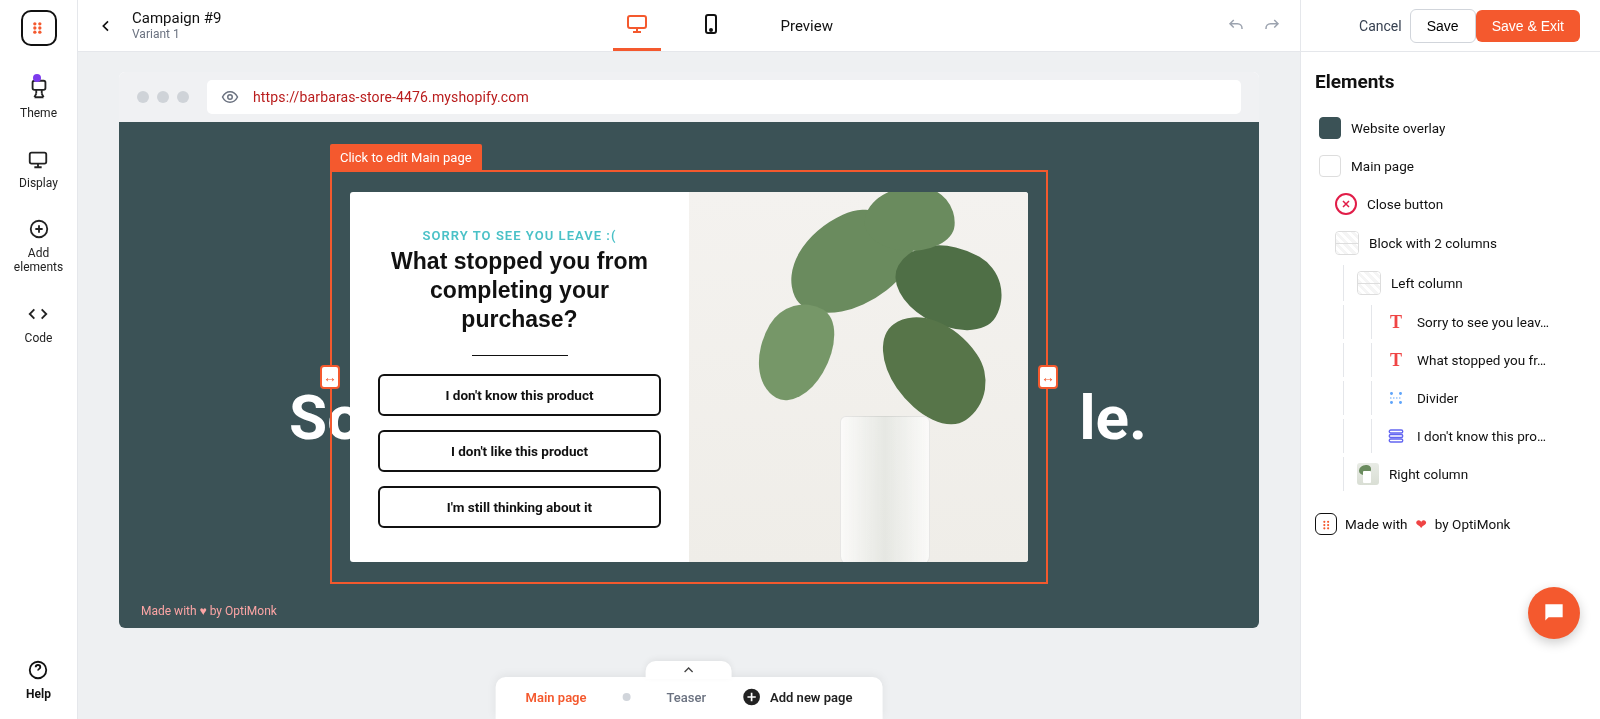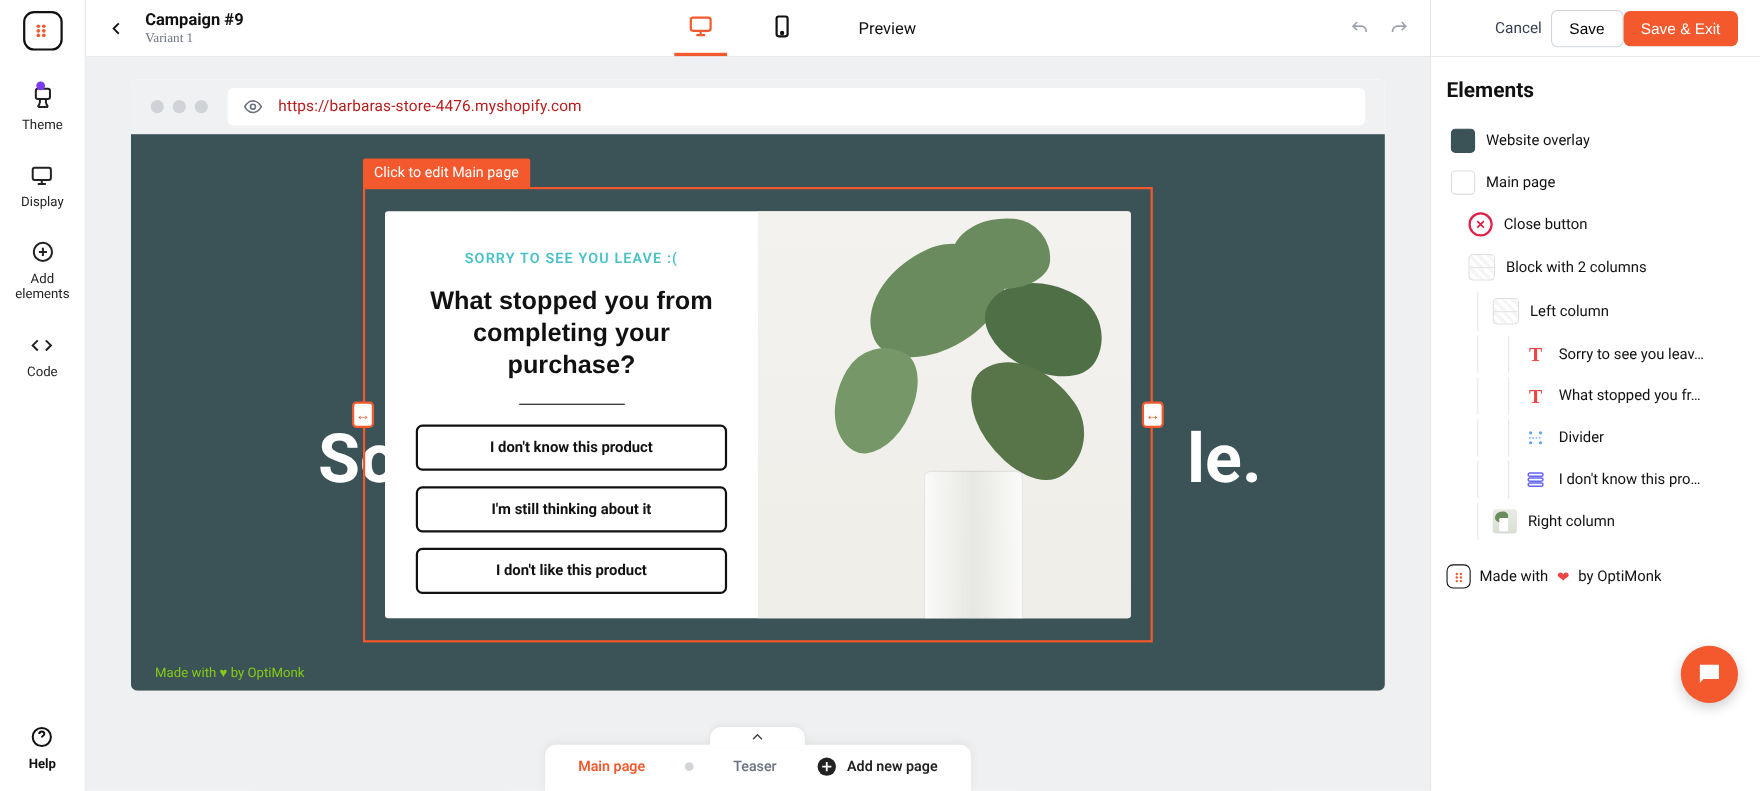--- a/index.html
+++ b/index.html
@@ -25,22 +25,22 @@
   .side-item.two-line span { text-align: center; line-height: 1.2; }
   .side-spacer { flex: 1; }
   .help-item { margin-bottom: 18px; display: flex; flex-direction: column; align-items: center; gap: 6px; font-size: 12px; cursor: pointer; font-weight: bold; }
   .help-item svg { width: 22px; height: 22px; }
 
   
   .topbar { grid-column: 2; grid-row: 1; display: flex; align-items: center; border-bottom: 1px solid var(--border); padding: 0 16px; gap: 14px; }
   .back-btn { width: 24px; height: 24px; display:flex; align-items:center; justify-content:center; cursor:pointer; }
   .back-btn svg { width: 16px; height: 16px; }
   .title-block { display: flex; flex-direction: column; line-height: 1.2; }
-  .title-block .title { font-size: 15px; font-weight: 700; }
-  .title-block .sub { font-size: 12px; color: var(--muted); font-family: Liberation Serif, serif; }
+  .title-block .title { font-size: 15px; font-weight: 400; }
+  .title-block .sub { font-size: 12px; color: var(--muted); }
   .top-center-wrap { flex: 1; display: flex; justify-content: center; align-items: center; gap: 26px; }
   .device-btn { width: 48px; height: 50px; display:flex; align-items:center; justify-content:center; cursor:pointer; border-bottom: 3px solid transparent; }
   .device-btn.active { border-bottom-color: var(--orange); color: var(--orange); }
   .device-btn svg { width: 24px; height: 24px; }
   .preview-link { font-size: 15px; cursor: pointer; margin-left: 20px; }
   .top-actions { display: flex; align-items: center; gap: 12px; }
   .history-btn { width: 24px; height: 24px; display:flex; align-items:center; justify-content:center; color: #9ca3af; cursor:pointer; }
   .history-btn svg { width: 18px; height: 18px; }
 
   
@@ -63,34 +63,34 @@
   .bg-text { position: absolute; color: #fff; font-size: 62px; font-weight: 700; white-space: nowrap; }
   .bg-text.left { left: 170px; top: 259px; }
   .bg-text.right { right: 112px; top: 259px; }
   .frame { position: absolute; border: 2px solid var(--orange); width: 718px; height: 414px; top: 48px; }
   .frame-label { position: absolute; top: -28px; left: -2px; background: var(--orange); color: #fff; font-size: 13px; padding: 6px 10px; border-radius: 2px 2px 0 0; }
   .resize-handle { position: absolute; top: 50%; width: 20px; height: 24px; background: #fff; border: 2px solid var(--orange); border-radius: 4px; transform: translateY(-50%); display:flex; align-items:center; justify-content:center; color: var(--orange); font-size: 14px; cursor: ew-resize;}
   .resize-handle.left { left: -12px; }
   .resize-handle.right { right: -12px; }
   .popup { position: absolute; top: 20px; left: 18px; right: 18px; bottom: 20px; background: #fff; border-radius: 3px; display: grid; grid-template-columns: 1fr 1fr; overflow: hidden;}
   .pop-left { padding: 36px 28px 24px; display: flex; flex-direction: column; align-items: center; }
-  .pop-eyebrow { font-size: 13px; letter-spacing: .08em; color: var(--teal); font-weight: 600; margin-bottom: 16px; text-align:center; }
+  .pop-eyebrow { font-size: 13px; letter-spacing: .08em; color: var(--teal); font-weight: 600; margin-bottom: 4px; text-align:center; }
   .pop-heading { font-size: 23px; font-weight: 900; text-align: center; line-height: 1.25; font-family: Arial Black, Arial, sans-serif; }
   .pop-divider { width: 96px; border-top: 1px solid #111; margin: 22px 0 18px; }
   .pop-btn { width: 100%; height: 42px; border: 2px solid #111; border-radius: 6px; background: #fff; display:flex; align-items:center; justify-content:center; font-weight: 700; font-size: 13.5px; margin-bottom: 14px; cursor:pointer; }
   .pop-right { background: linear-gradient(180deg,#f4f2ef 0%,#efede8 100%); position: relative; overflow: hidden; }
   .vase { position:absolute; bottom:0; left:50%; transform:translateX(-40%); width:260px; height:360px; }
   .leaf { position:absolute; border-radius: 60% 40% 55% 45% / 60% 55% 45% 40%; background: #5a7d4f; }
   .leaf.a{ width:130px;height:90px; top:10px; left:30px; transform:rotate(-25deg); background:#6a8b5e;}
   .leaf.b{ width:110px;height:80px; top:40px; left:140px; transform:rotate(30deg); background:#4f6f46;}
   .leaf.c{ width:100px;height:70px; top:110px; left:-10px; transform:rotate(-60deg); background:#769768;}
   .leaf.d{ width:120px;height:85px; top:120px; left:120px; transform:rotate(55deg); background:#577549;}
   .leaf.e{ width:90px;height:65px; top:-20px; left:110px; transform:rotate(5deg); background:#6a8b5e;}
   .jar{ position:absolute; bottom:0; left:50%; transform:translateX(-50%); width:90px; height:150px; background: linear-gradient(90deg,rgba(255,255,255,.7),rgba(220,225,220,.5),rgba(255,255,255,.7)); border-radius: 6px 6px 10px 10px; border:1px solid rgba(0,0,0,.08);}
-  .made-with { position: absolute; left: 22px; bottom: 10px; color: #84cc16; font-size: 12px; }
+  .made-with { position: absolute; left: 22px; bottom: 10px; color: #fca5a5; font-size: 12px; }
 
   
   .pages-bar { position: absolute; bottom: 0px; left: 50%; transform: translateX(-50%); background: #fff; border-radius: 10px 10px 0 0; box-shadow: 0 -2px 10px rgba(0,0,0,.06); padding: 10px 30px 12px; display:flex; align-items:center; gap: 36px; }
   .pages-handle { position:absolute; top:-16px; left:50%; transform:translateX(-50%); width:86px; height:18px; background:#fff; border-radius: 10px 10px 0 0; display:flex; align-items:center; justify-content:center; color:#444; cursor:pointer; box-shadow: 0 -2px 6px rgba(0,0,0,.06);}
   .pages-handle svg{width:16px;height:16px;}
   .page-tab { font-size: 13px; font-weight: 600; cursor: pointer; }
   .page-tab.active { color: var(--orange); }
   .page-tab.muted { color: var(--muted); font-weight:500; }
   .page-dot { width:8px; height:8px; border-radius:50%; background:#d1d5db; }
   .add-page { display:flex; align-items:center; gap:8px; font-size:13px; font-weight:600; cursor:pointer; color:#222;}
@@ -259,22 +259,22 @@
         <div class="frame">
           <div class="frame-label">Click to edit Main page</div>
           <div class="resize-handle left">↔</div>
           <div class="resize-handle right">↔</div>
           <div class="popup">
             <div class="pop-left">
               <div class="pop-eyebrow">SORRY TO SEE YOU LEAVE :(</div>
               <div class="pop-heading">What stopped you from completing your purchase?</div>
               <div class="pop-divider"></div>
               <div class="pop-btn">I don't know this product</div>
+              <div class="pop-btn">I don't like this product</div>
               <div class="pop-btn">I'm still thinking about it</div>
-              <div class="pop-btn">I don't like this product</div>
             </div>
             <div class="pop-right">
               <div class="vase">
                 <div class="leaf a"></div>
                   <div class="leaf b"></div>
                   <div class="leaf c"></div>
                   <div class="leaf d"></div>
                   <div class="leaf e"></div>
                 <div class="jar"></div>
               </div>

